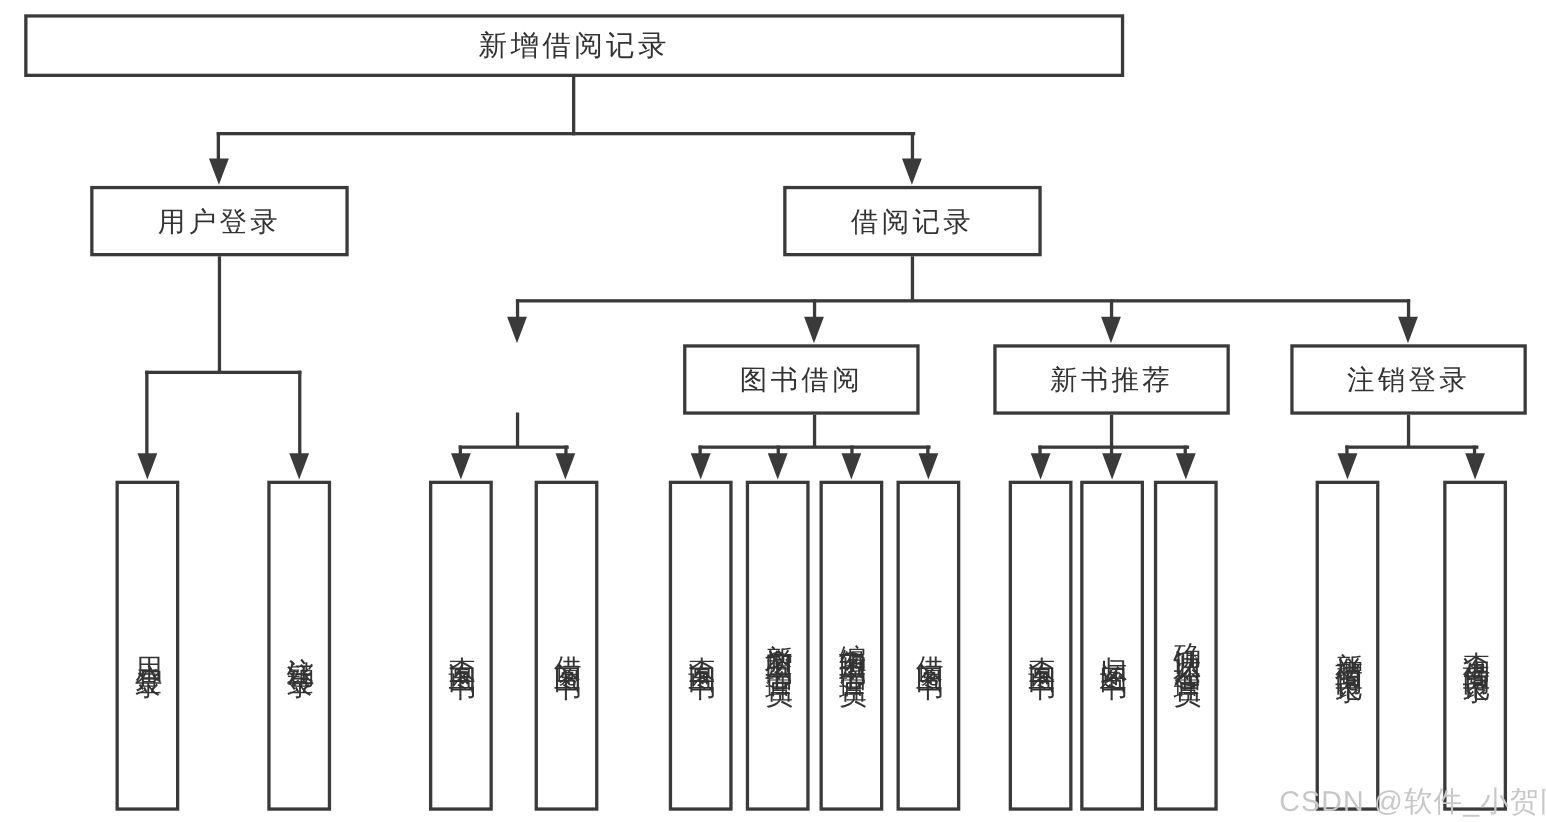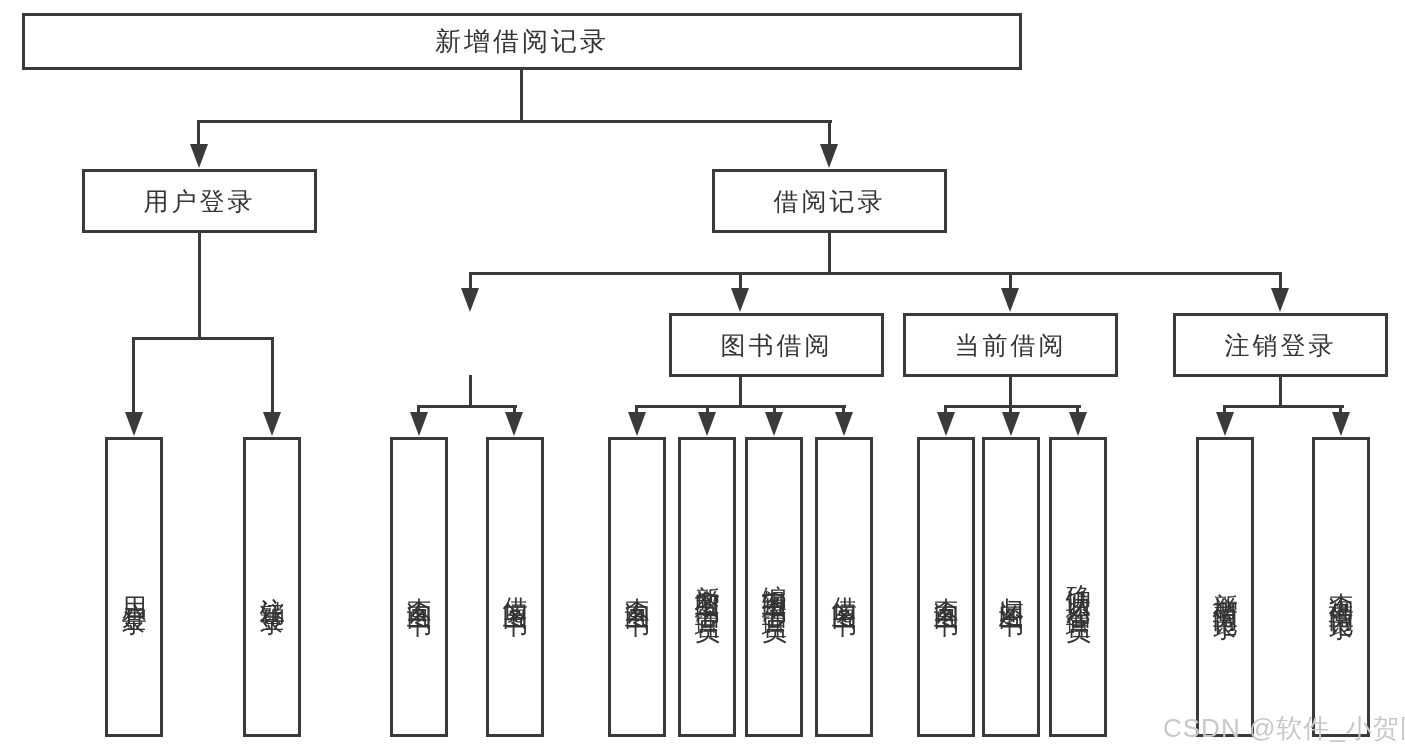--- a/index.html
+++ b/index.html
@@ -124,22 +124,22 @@
   <div class="vline" style="left:1223px; top:405px; height:10px;"></div>
   <div class="arrow" style="left:1216px; top:412px;"></div>
   <div class="vline" style="left:1339px; top:405px; height:10px;"></div>
   <div class="arrow" style="left:1332px; top:412px;"></div>
 
   <div class="node" style="left:22px; top:13px; width:1000px; height:57px; font-size:26px;">新增借阅记录</div>
 
   <div class="node" style="left:82px; top:169px; width:235px; height:64px;">用户登录</div>
   <div class="node" style="left:712px; top:169px; width:235px; height:64px;">借阅记录</div>
 
-  <div class="node" style="left:669px; top:313px; width:215px; height:64px;">图书借阅</div>
-  <div class="node" style="left:903px; top:313px; width:215px; height:64px;">当前借阅</div>
+  <div class="node" style="left:621px; top:313px; width:215px; height:64px;">图书借阅</div>
+  <div class="node" style="left:903px; top:313px; width:215px; height:64px;">新书推荐</div>
   <div class="node" style="left:1173px; top:313px; width:215px; height:64px;">注销登录</div>
 
   <div class="leaf" style="left:105px;">用户登录</div>
   <div class="leaf" style="left:243px;">注销登录</div>
 
   <div class="leaf" style="left:390px;">查询图书</div>
   <div class="leaf" style="left:486px;">借阅图书</div>
 
   <div class="leaf" style="left:608px;">查询图书</div>
   <div class="leaf" style="left:678px;">新增图书（管理员）</div>

